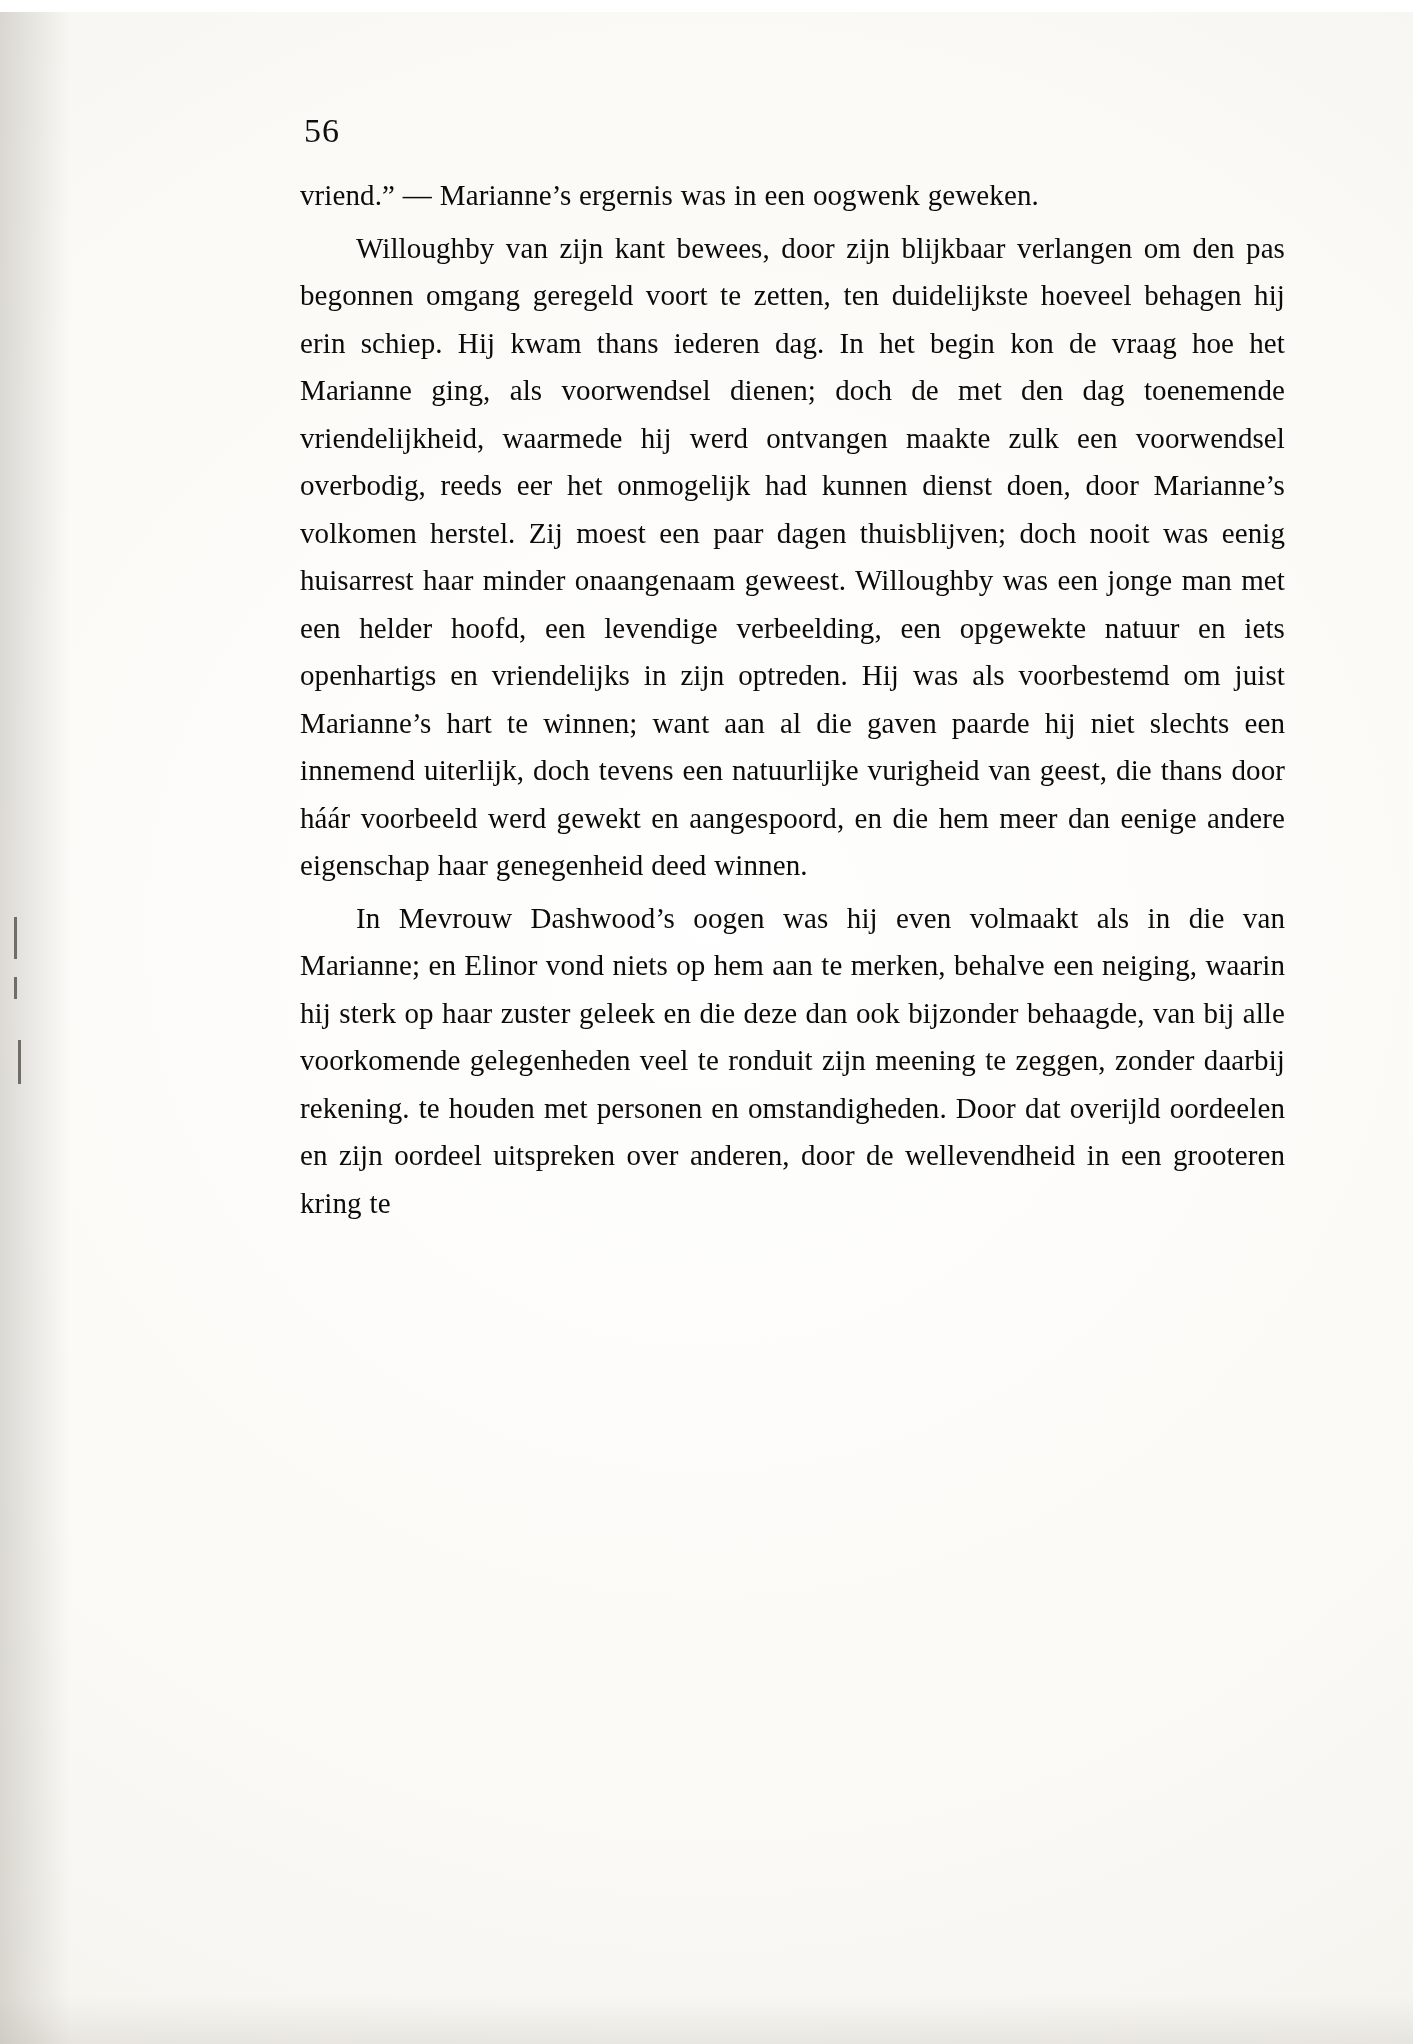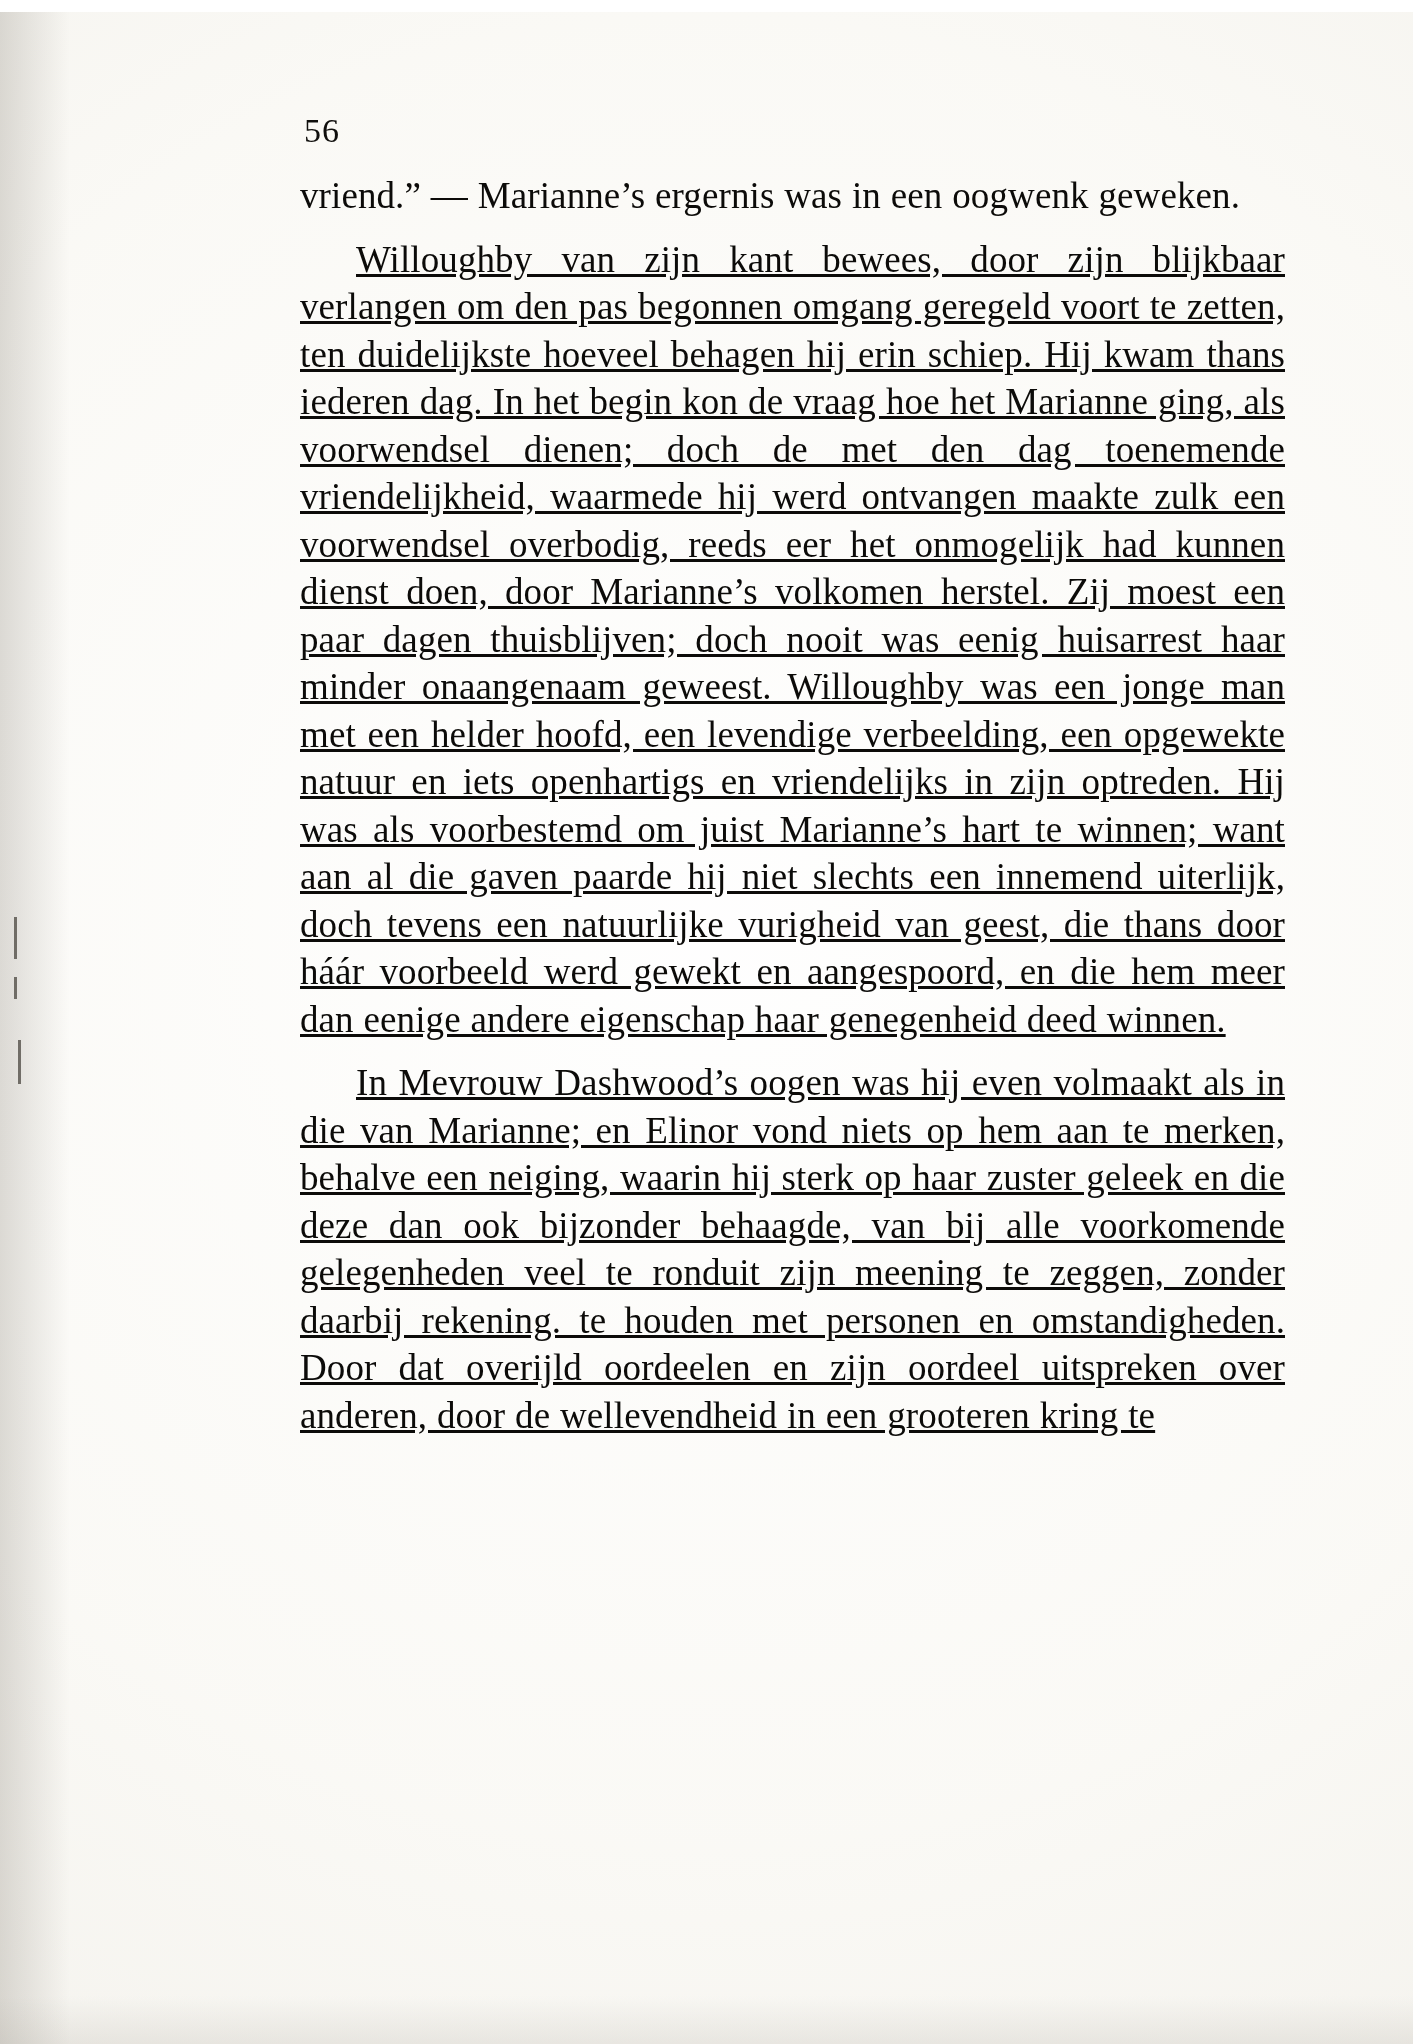--- a/index.html
+++ b/index.html
@@ -43,31 +43,31 @@
   .folio {
     font-size: 34px;
     letter-spacing: 1px;
     margin: 0 0 22px 4px;
     color: #100f0d;
     font-family: "Liberation Serif", serif;
   }
 
   p.para {
     margin: 0;
-    font-size: 37px;
+    font-size: 29px;
     line-height: 47.5px;
     text-align: justify;
     color: #0c0b09;
     letter-spacing: 0.1px;
     word-spacing: 0.5px;
     font-family: "Liberation Serif", serif;
     -webkit-font-smoothing: none;
   }
 
-  p.para + p.para { margin-top: 16px; text-decoration: underline; }
+  p.para + p.para { margin-top: 5px; }
   p.indent { text-indent: 56px; }
 
   
   .margin-mark {
     position: absolute;
     background: #4a453f;
     opacity: 0.75;
     width: 3px;
   }
   .margin-mark.m1 { left: 14px; top: 905px;  height: 42px; }

